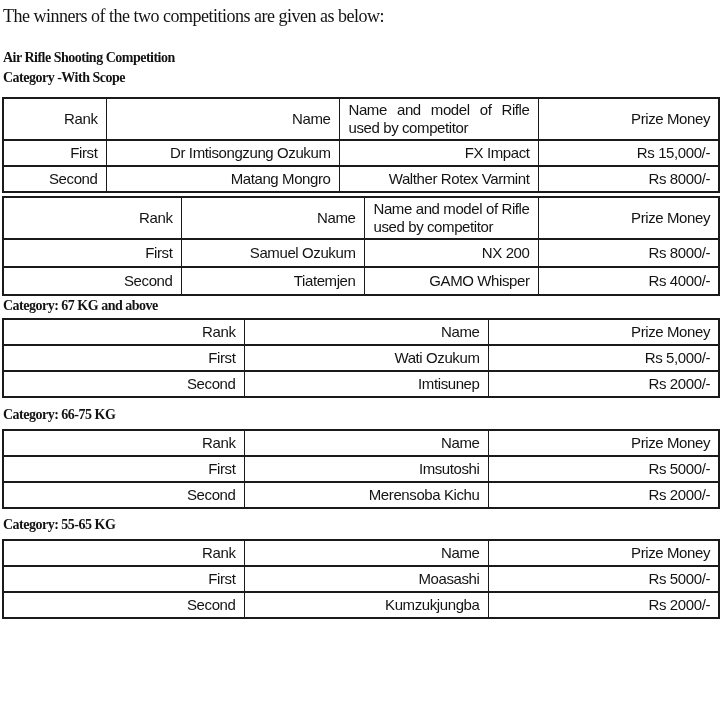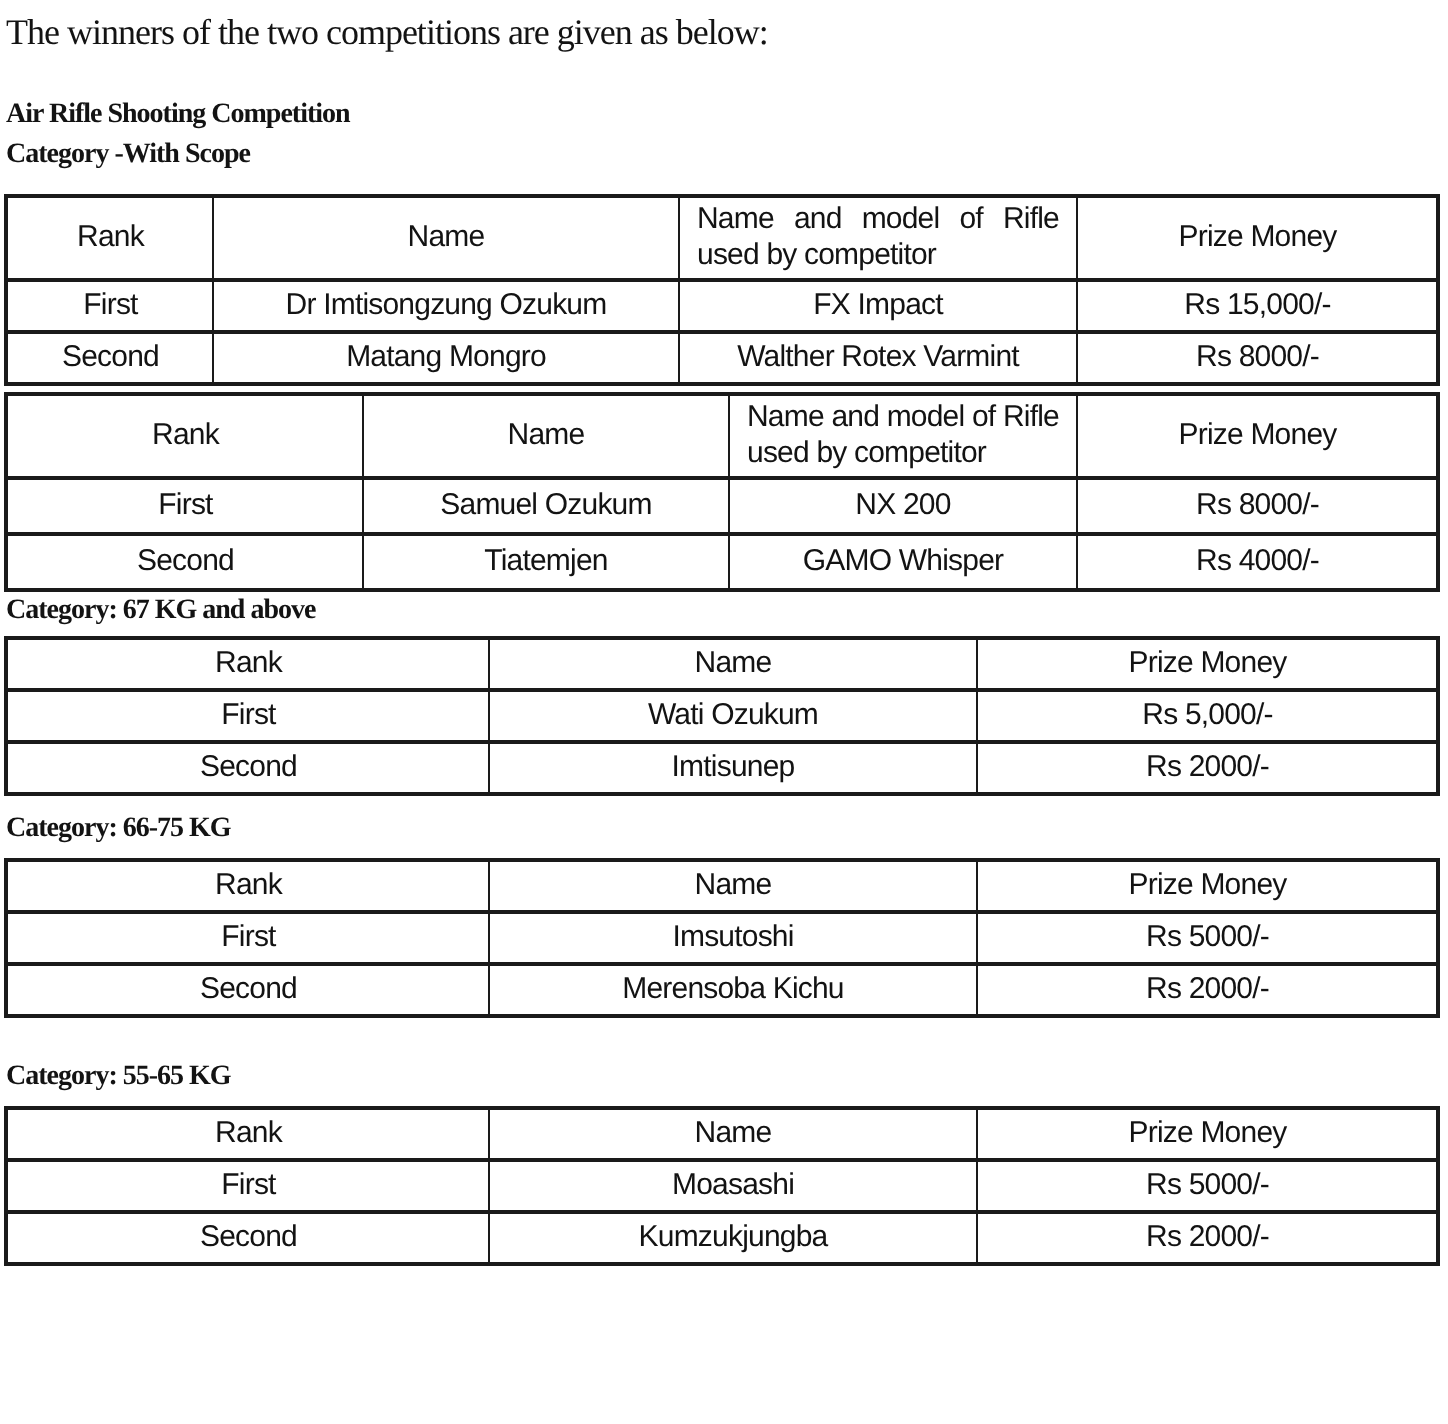--- a/index.html
+++ b/index.html
@@ -32,42 +32,42 @@
     font-weight: bold;
     font-size: 14px;
     line-height: 20px;
     letter-spacing: -0.5px;
     margin-left: 1px;
   }
   .mt-air      { margin-top: 22px; }
   .mt-opensight{ margin-top: 13px; }
   .mt-arm      { margin-top: 16px; }
   .mt-66       { margin-top: 7px; font-family: Liberation Serif, serif; }
-  .mt-55       { margin-top: 20px; }
+  .mt-55       { margin-top: 6px; }
 
   table {
     border-collapse: collapse;
     table-layout: fixed;
     width: 716px;
     background: var(--bg);
   }
   .tbl-a { margin-top: 9px; }
   .tbl-b { margin-top: 3px; }
   .tbl-c { margin-top: 2px; }
   .tbl-d { margin-top: 4px; }
   .tbl-e { margin-top: 4px; }
 
   th, td {
     border: 2px solid var(--border);
     border-left-width: 1px;
     border-right-width: 1px;
     font-size: 15px;
     font-weight: normal;
     letter-spacing: -0.4px;
-    text-align: center;
+    text-align: right;
     vertical-align: middle;
     padding: 2px 8px 2px 9px;
     line-height: 18px;
     overflow: hidden;
   }
   table, tr > *:first-child { border-left-width: 2px; }
   tr > *:last-child { border-right-width: 2px; }
   table { border: 2px solid var(--border); }
 
   .h-tall th { height: 42px; }

